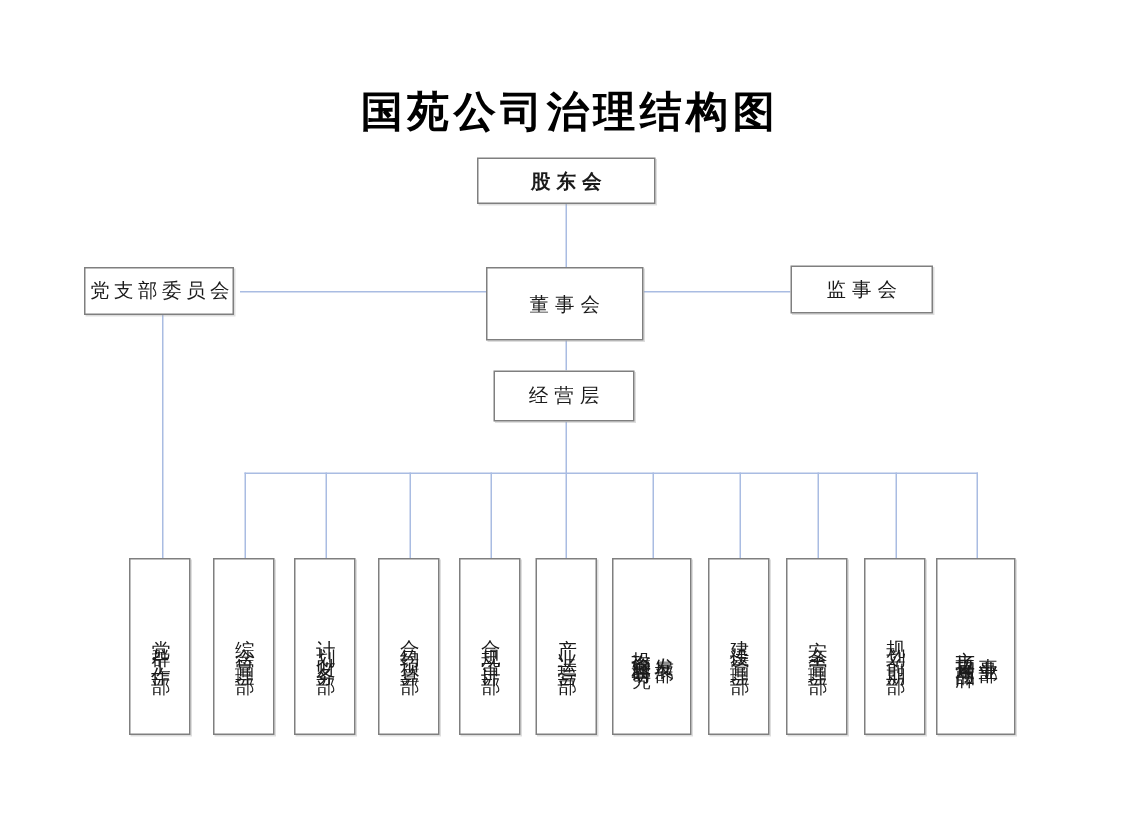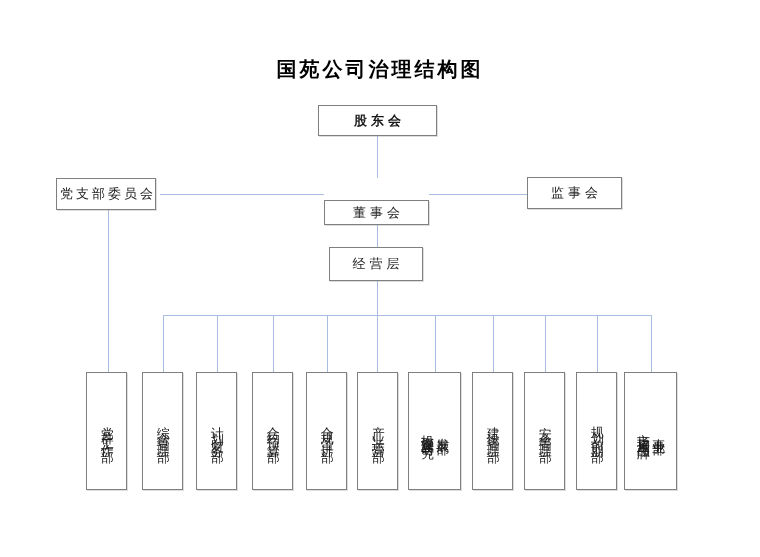--- a/index.html
+++ b/index.html
@@ -16,21 +16,21 @@
     overflow: hidden;
     color: #1a1a1a;
   }
   .title {
     position: absolute;
     left: 0;
     top: 56px;
     width: 760px;
     margin: 0;
     text-align: center;
-    font-size: 20px;
+    font-size: 28px;
     font-weight: bold;
     letter-spacing: 3px;
     color: #000000;
   }
   .node {
     position: absolute;
     border: 1px solid #7f7f7f;
     background: #ffffff;
     display: flex;
     align-items: center;
@@ -96,21 +96,21 @@
   <div class="line vline" style="left:545px; top:315px; height:57px;"></div>
   <div class="line vline" style="left:597px; top:315px; height:57px;"></div>
   <div class="line vline" style="left:651px; top:315px; height:57px;"></div>
 
   <div class="node" style="left:318px; top:105px; width:119px; height:31px;font-weight:bold;">
     <span>股东会</span>
   </div>
   <div class="node" style="left:56px; top:178px; width:100px; height:32px; letter-spacing:3px;">
     <span>党支部委员会</span>
   </div>
-  <div class="node" style="left:324px; top:178px; width:105px; height:25px;margin-top:22px;">
+  <div class="node" style="left:324px; top:178px; width:105px; height:49px;">
     <span>董事会</span>
   </div>
   <div class="node" style="left:527px; top:177px; width:95px; height:32px;">
     <span>监事会</span>
   </div>
   <div class="node" style="left:329px; top:247px; width:94px; height:34px;">
     <span>经营层</span>
   </div>
 
   <div class="dept" style="left:86px; width:41px;">

